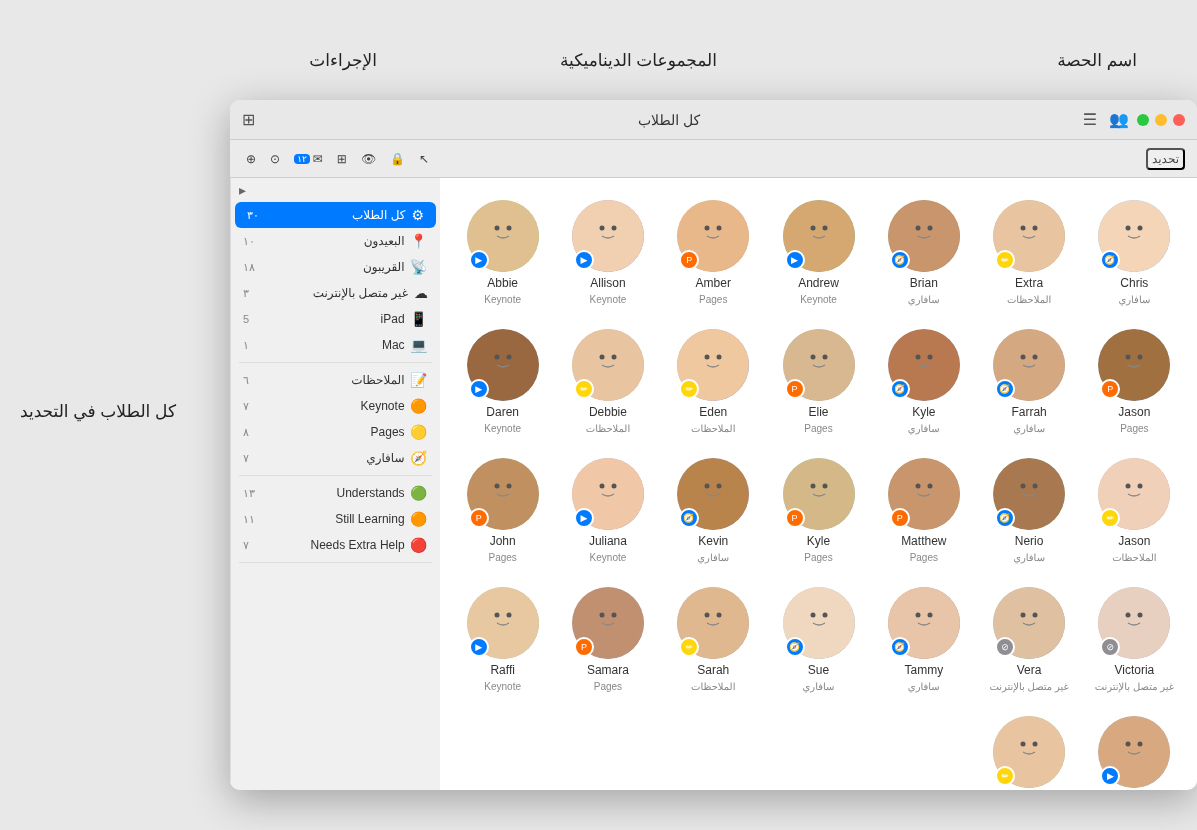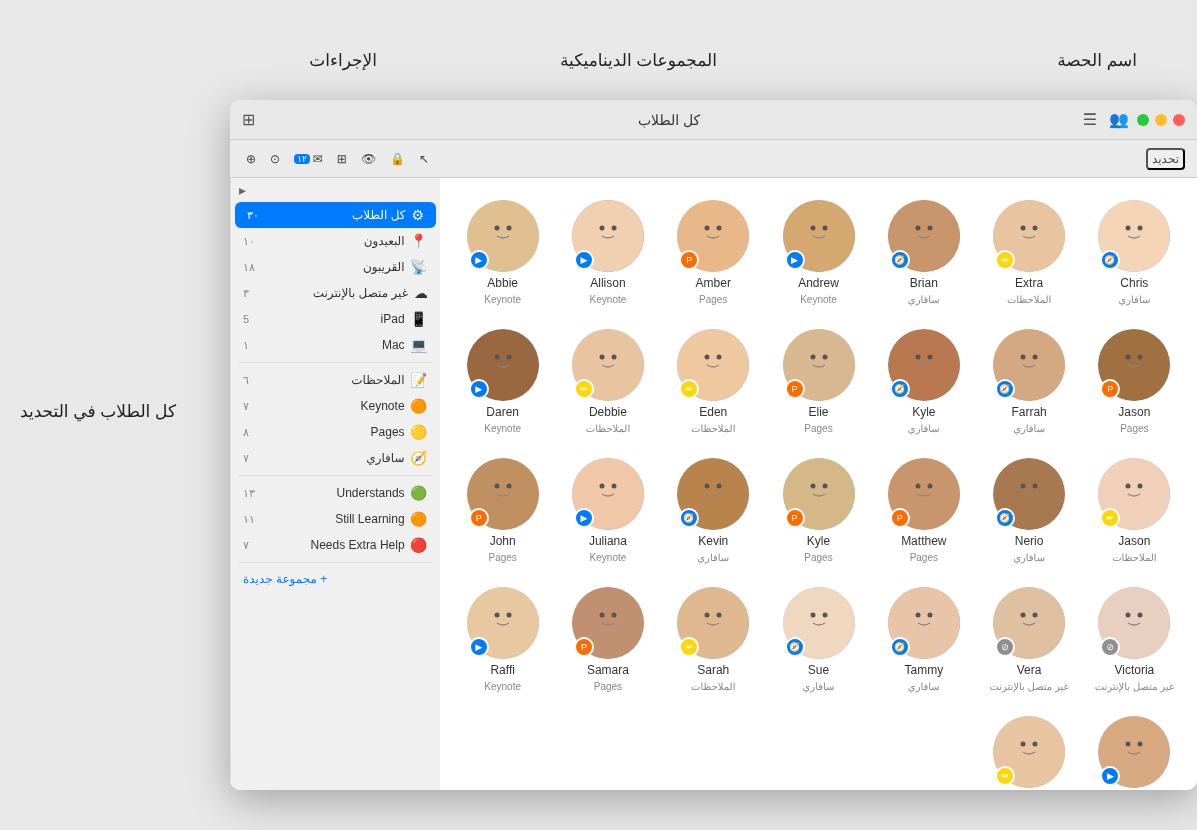--- a/index.html
+++ b/index.html
@@ -1100,16 +1100,15 @@
       <div class="sidebar-item">
         <div class="sidebar-item-left">
           <span class="sidebar-icon">🔴</span>
           <span class="sidebar-label">Needs Extra Help</span>
         </div>
         <span class="sidebar-count">٧</span>
       </div>
 
       <div class="sidebar-divider"></div>
 
-      <div class="sidebar-item" style="color:#007aff; justify-content:flex-end; font-size:12px;">+ مجموعة جديدة</div>
     </div>
   </div>
 </div>
 
 </body></html>

